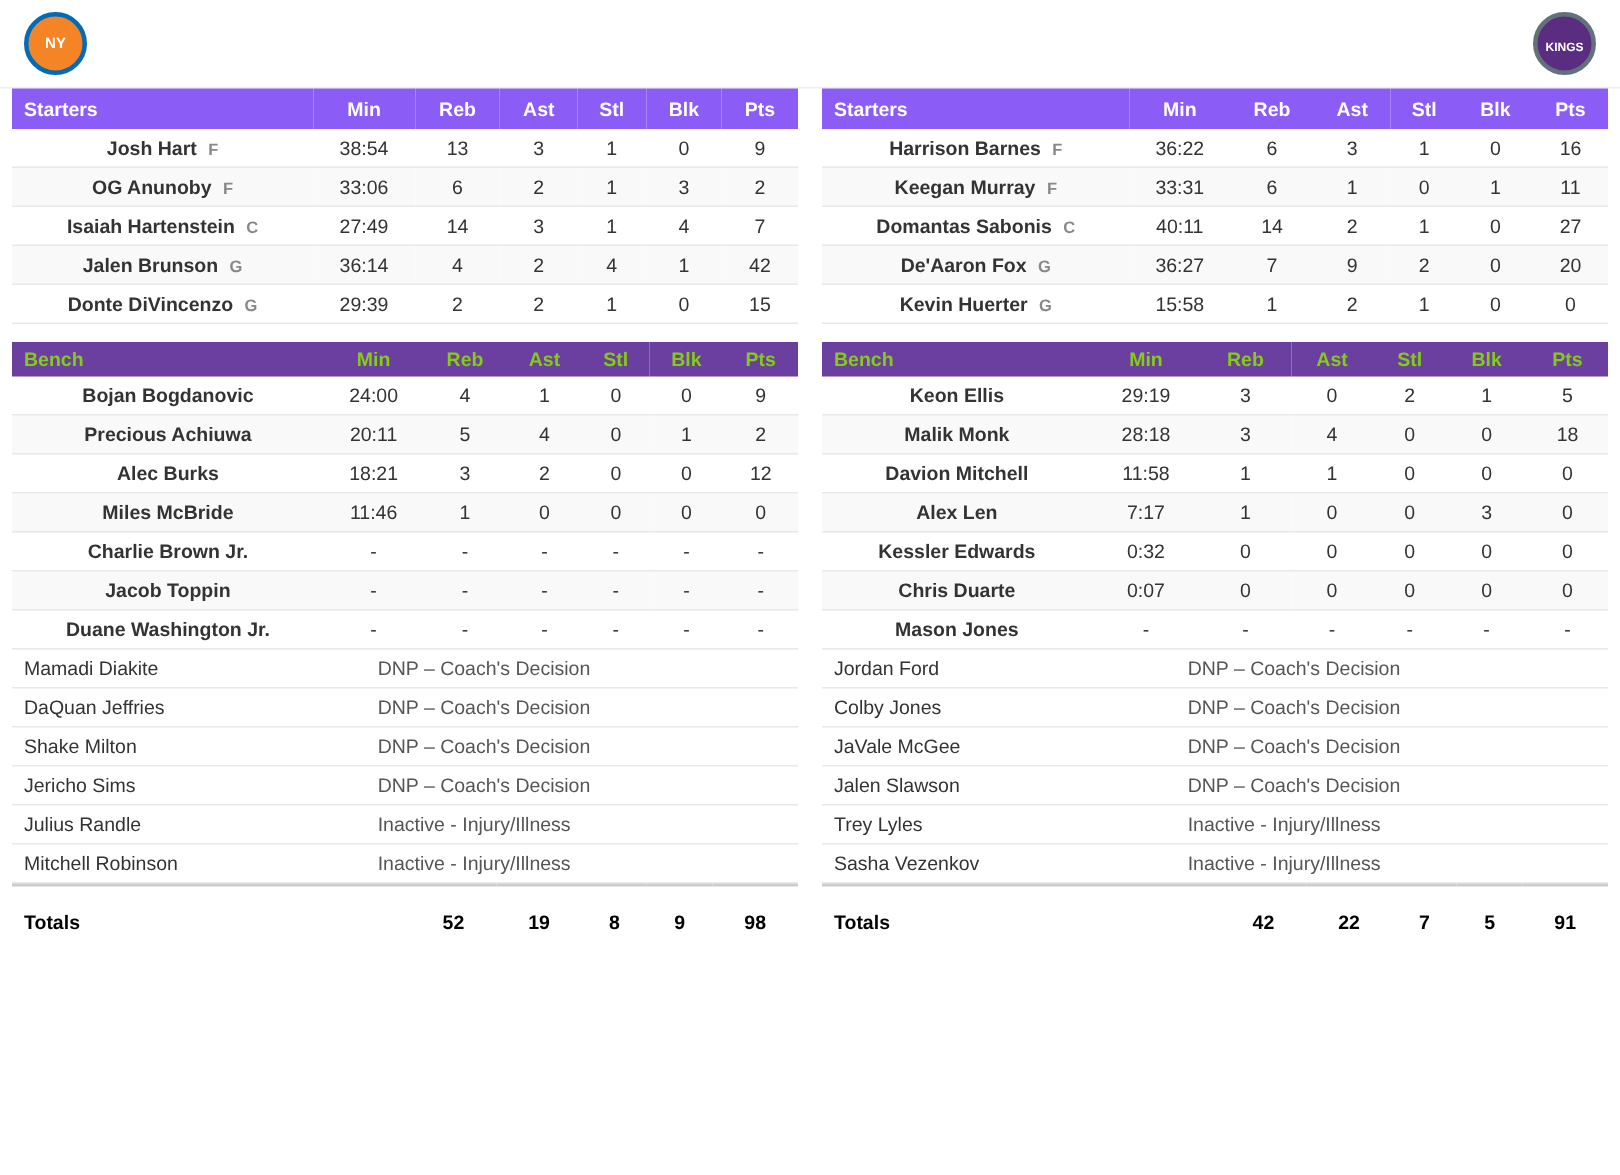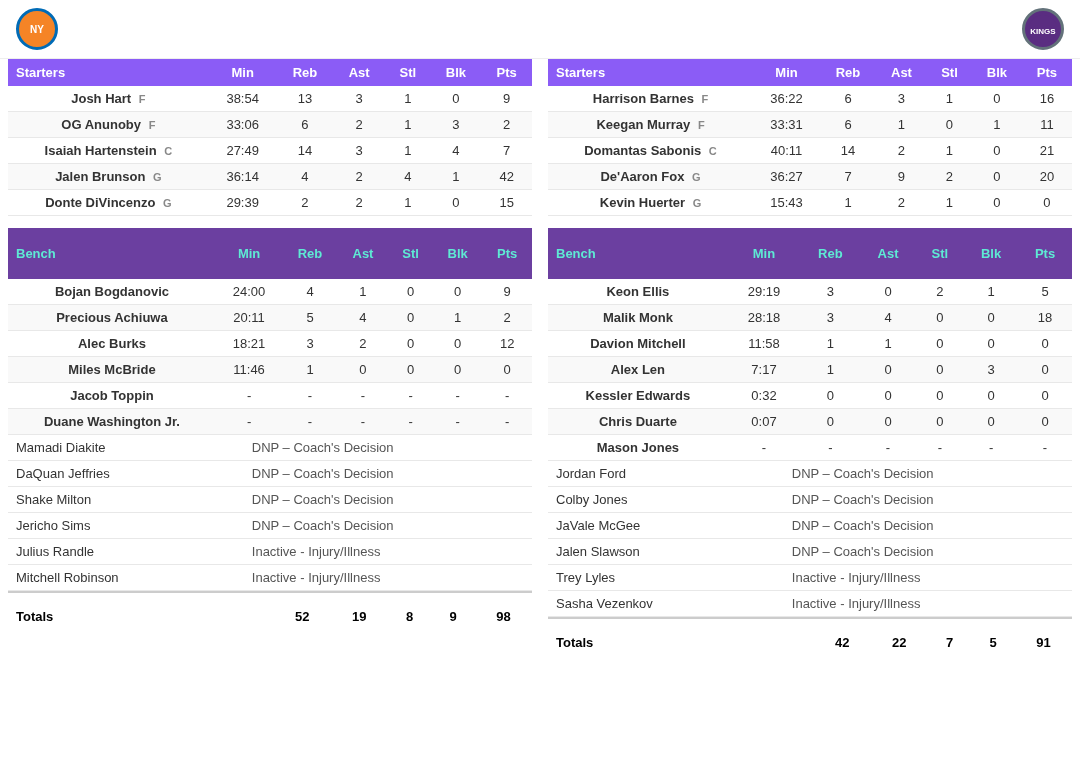--- a/index.html
+++ b/index.html
@@ -13,23 +13,23 @@
       font-weight: bold;
       padding: 6px 8px;
       text-align: center;
     }
     .section-header td:first-child, .section-header th:first-child {
       text-align: left;
     }
     
     .bench-header td, .bench-header th {
       background: #6b3fa0;
-      color: #5eead4;
+      color: #84cc16;
       font-weight: bold;
-      padding: 18px 8px;
+      padding: 4px 8px;
       text-align: center;
     }
     .bench-header td:first-child, .bench-header th:first-child {
       text-align: left;
     }
 
     .data-row td {
       padding: 5px 8px;
       border-bottom: 1px solid #e8e8e8;
       text-align: center;
@@ -186,20 +186,29 @@
           <tr class="data-row">
       <td>Miles McBride</td>
       <td>11:46</td>
       <td>1</td>
       <td>0</td>
       <td>0</td>
       <td>0</td>
       <td>0</td>
     </tr>
           <tr class="data-row">
+      <td>Charlie Brown Jr.</td>
+      <td>-</td>
+      <td>-</td>
+      <td>-</td>
+      <td>-</td>
+      <td>-</td>
+      <td>-</td>
+    </tr>
+          <tr class="data-row">
       <td>Jacob Toppin</td>
       <td>-</td>
       <td>-</td>
       <td>-</td>
       <td>-</td>
       <td>-</td>
       <td>-</td>
     </tr>
           <tr class="data-row">
       <td>Duane Washington Jr.</td>
@@ -291,34 +300,34 @@
       <td>1</td>
       <td>11</td>
     </tr>
           <tr class="data-row">
       <td>Domantas Sabonis <span class="player-pos">C</span></td>
       <td>40:11</td>
       <td>14</td>
       <td>2</td>
       <td>1</td>
       <td>0</td>
-      <td>21</td>
+      <td>27</td>
     </tr>
           <tr class="data-row">
       <td>De'Aaron Fox <span class="player-pos">G</span></td>
       <td>36:27</td>
       <td>7</td>
       <td>9</td>
       <td>2</td>
       <td>0</td>
       <td>20</td>
     </tr>
           <tr class="data-row">
       <td>Kevin Huerter <span class="player-pos">G</span></td>
-      <td>15:43</td>
+      <td>15:58</td>
       <td>1</td>
       <td>2</td>
       <td>1</td>
       <td>0</td>
       <td>0</td>
     </tr>
         </tbody>
     </table>
 
     <div class="spacer"></div>

